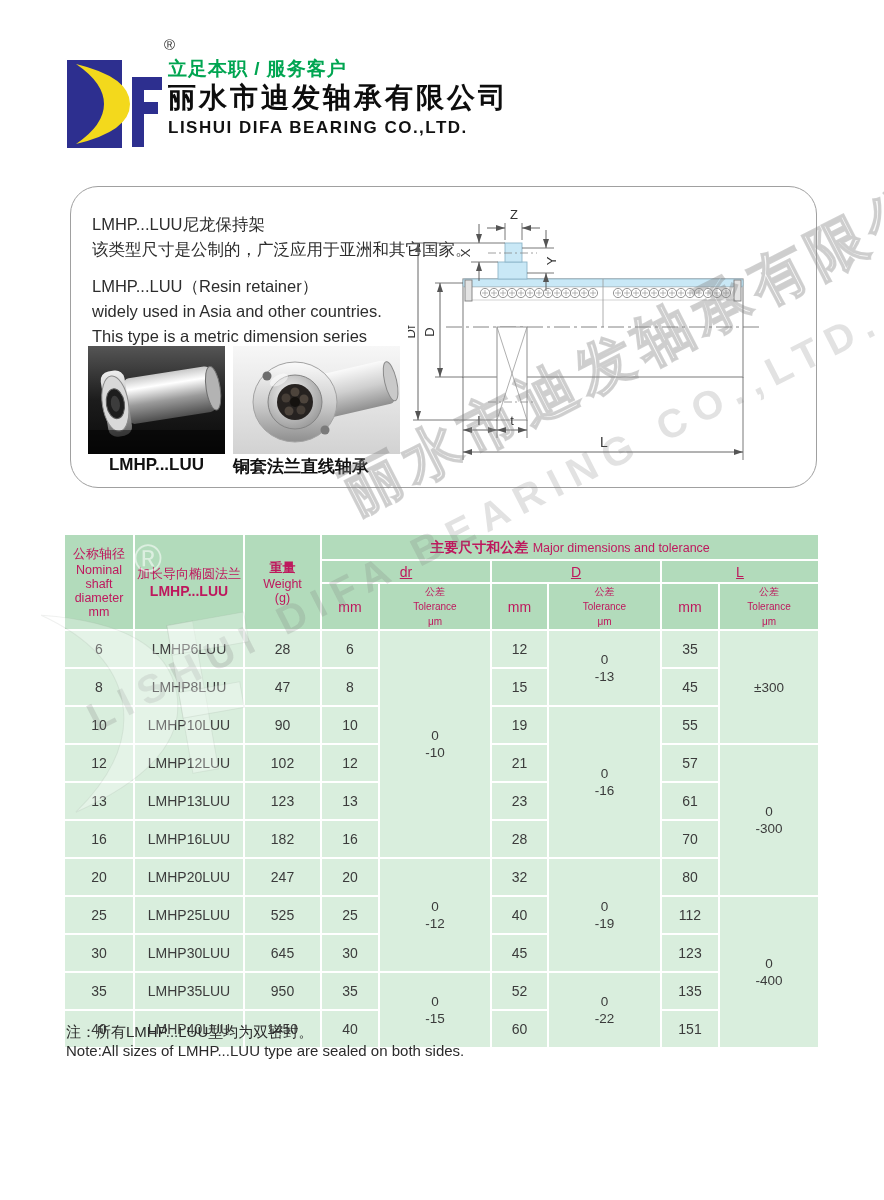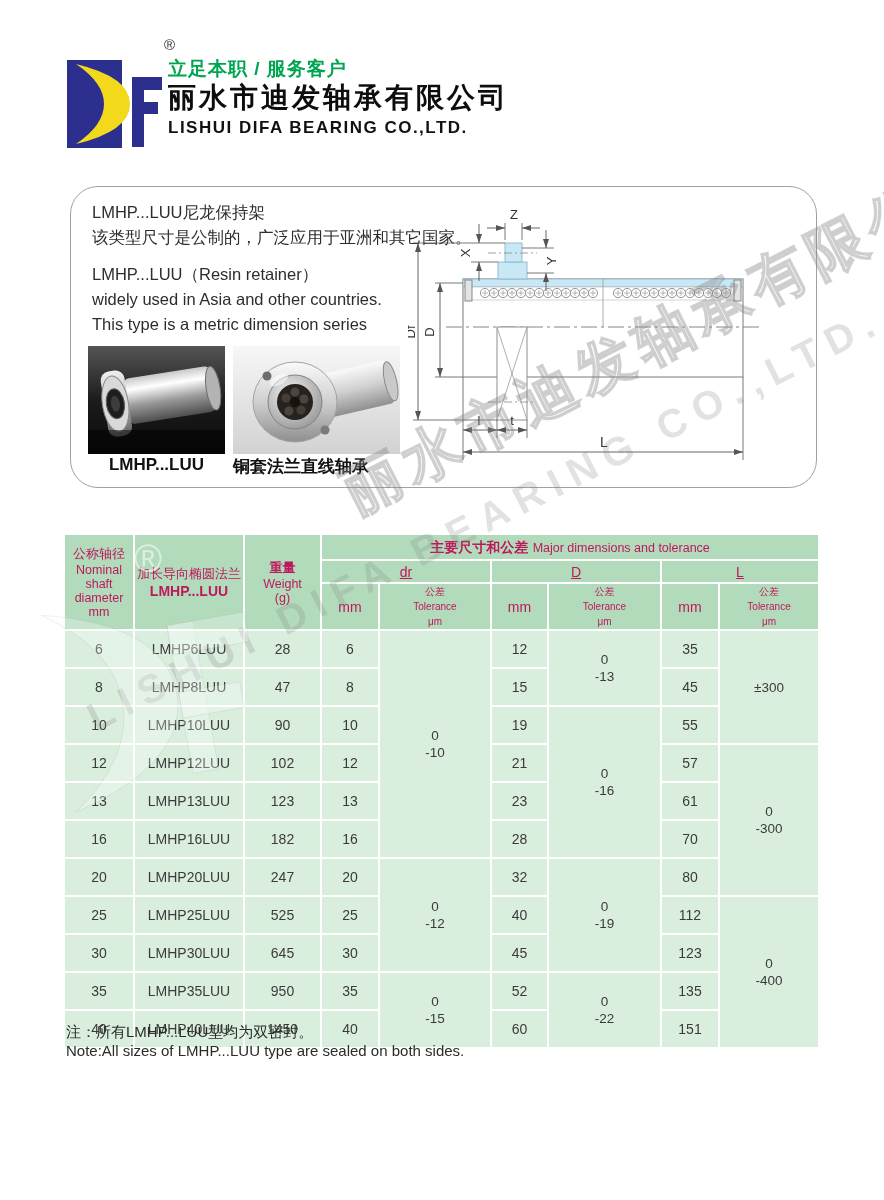--- a/index.html
+++ b/index.html
@@ -6,21 +6,21 @@
   #page{position:relative;width:884px;height:1200px;background:#fff;overflow:hidden;
         font-family:"Liberation Sans","DejaVu Sans",sans-serif;color:#222;}
   .abs{position:absolute;}
   
   #reg-mark{left:164px;top:36px;font-size:15px;color:#333;}
   #slogan{left:168px;top:56px;font-size:19px;font-weight:bold;color:#00a551;letter-spacing:1px;}
   #company-cn{left:168px;top:79px;font-size:28px;font-weight:bold;color:#0d0d0d;letter-spacing:3px;}
   #company-en{left:168px;top:118px;font-size:17px;font-weight:bold;color:#111;letter-spacing:1.5px;}
   
   #intro-box{left:70px;top:186px;width:745px;height:300px;border:1.5px solid #a0a0a0;border-radius:28px;background:#fff;}
-  #intro-text{left:92px;top:200px;width:330px;font-size:16.5px;line-height:25px;color:#2d2d2d;}
+  #intro-text{left:92px;top:212px;width:330px;font-size:16.5px;line-height:25px;color:#2d2d2d;}
   .intro-line{white-space:nowrap;}
   .gap{height:12px;}
   #photo1{left:88px;top:346px;}
   #photo2{left:233px;top:346px;}
   #photo1-label{left:88px;top:455px;width:137px;text-align:center;font-size:17px;font-weight:bold;color:#111;}
   #photo2-label{left:233px;top:455px;width:167px;font-size:17px;font-weight:bold;color:#111;}
   #diagram{left:408px;top:192px;}
   
   #table-wrap{left:63px;top:533px;}
   table{border-collapse:collapse;table-layout:fixed;width:755px;}

